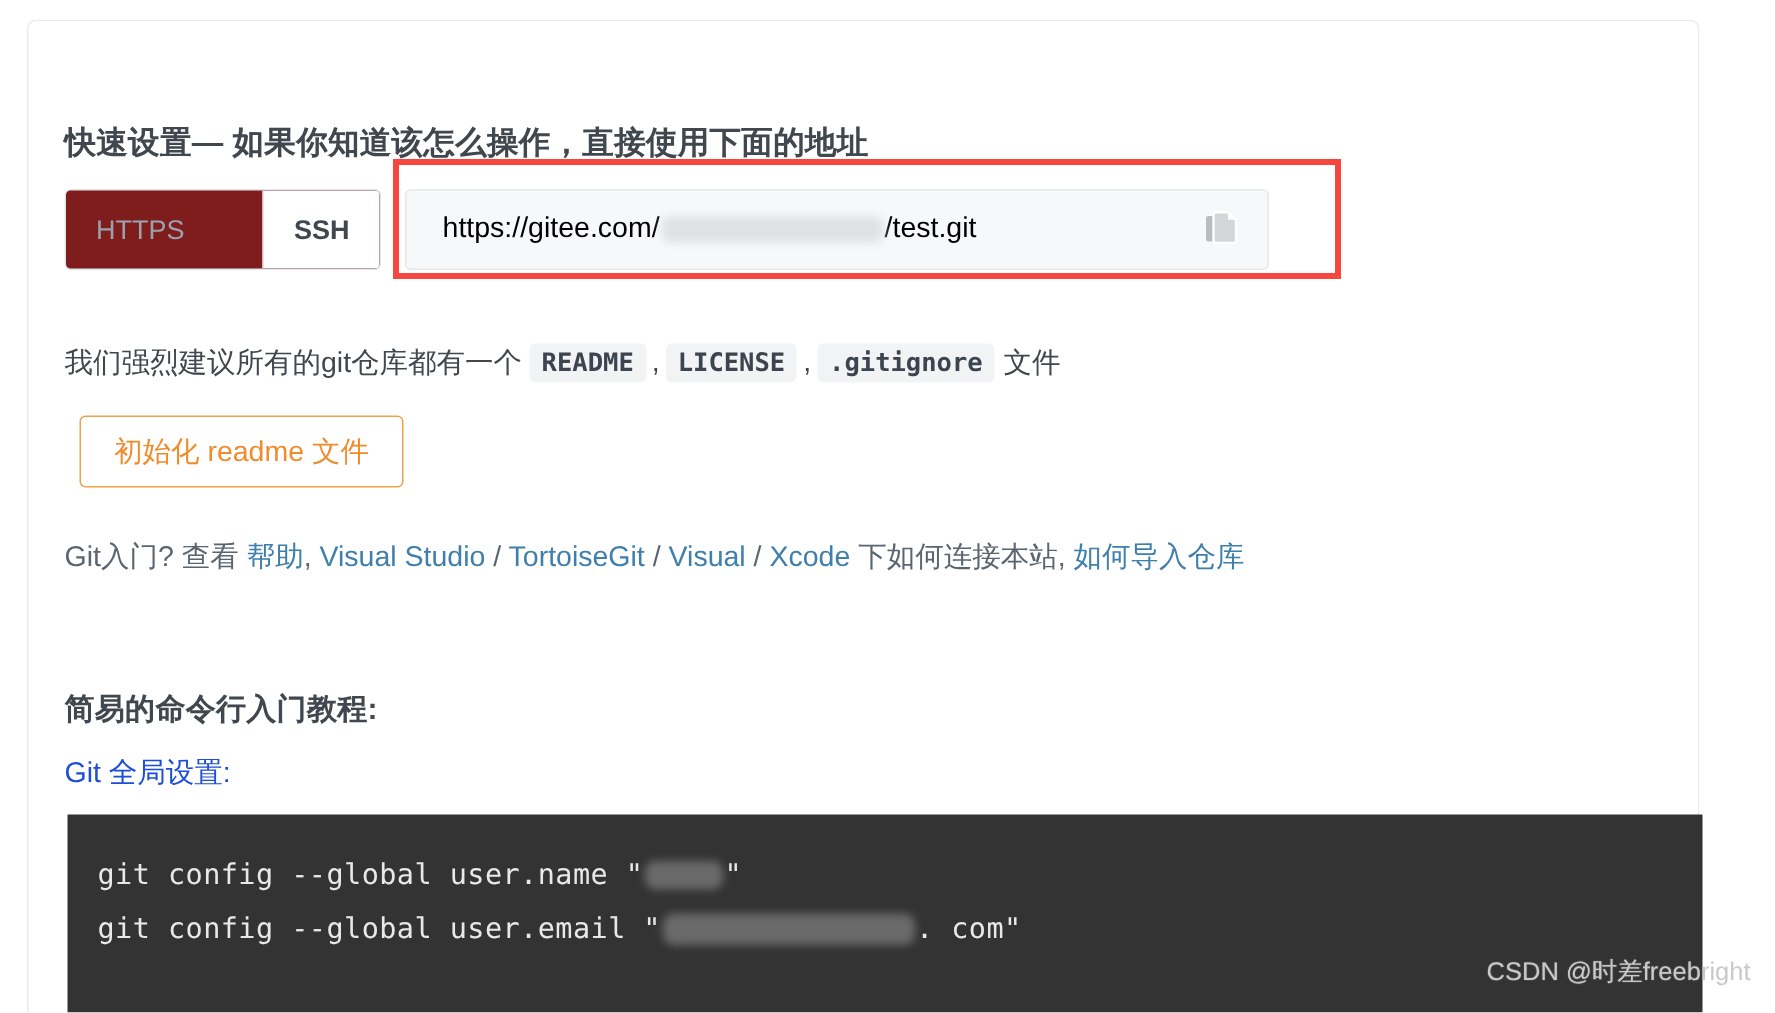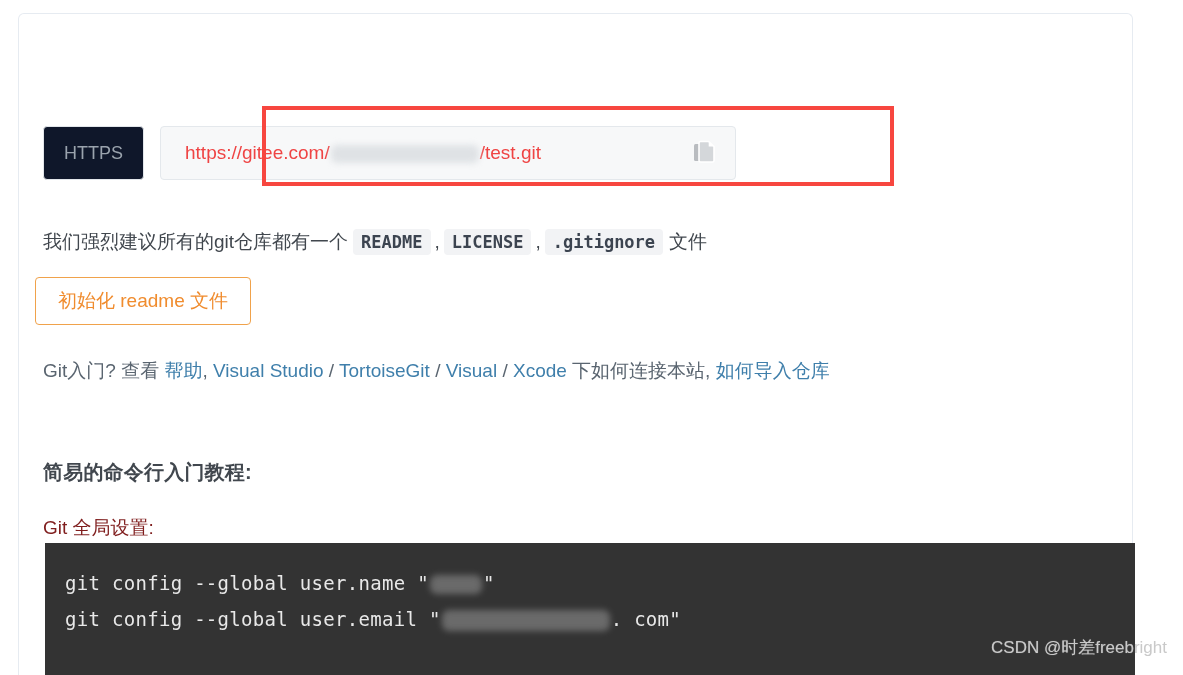--- a/index.html
+++ b/index.html
@@ -54,21 +54,21 @@
     left: 24px;
     top: 112px;
     display: flex;
     align-items: stretch;
   }
 
   #protocol-tabs {
     display: flex;
     border: 1px solid #e2e6ea;
     border-radius: 4px;
-    background: #0f172a;
+    background: #7f1d1d;
     overflow: hidden;
     height: 54px;
     box-sizing: border-box;
     gap: 32px;
   }
   .protocol-tab {
     display: flex;
     align-items: center;
     justify-content: center;
     padding: 0 20px;
@@ -98,21 +98,21 @@
     width: 576px;
     box-sizing: border-box;
     padding: 0 2px 0 24px;
   }
   #clone-url {
     flex: 1;
     border: none;
     outline: none;
     background: transparent;
     font-size: 19px;
-    color: #ef4444;
+    color: #000000;
     font-family: inherit;
     padding: 0;
     min-width: 0;
   }
   #copy-btn {
     width: 56px;
     height: 50px;
     display: flex;
     align-items: center;
     justify-content: center;
@@ -156,21 +156,21 @@
     color: #3c4450;
     line-height: 1.2;
   }
   .plain-sep { padding: 0 3px; }
   .lead-gap { padding-right: 4px; }
   .trail-gap { padding-left: 5px; }
 
   
   #init-readme-button {
     position: absolute;
-    left: 16px;
+    left: 34px;
     top: 263px;
     height: 48px;
     padding: 0 22px;
     display: flex;
     align-items: center;
     border: 1px solid #f0a24b;
     border-radius: 4px;
     background: #ffffff;
     color: #f08c2e;
     font-size: 19px;
@@ -194,23 +194,22 @@
     text-decoration: none;
   }
   #git-intro-line .sep { color: #5a6570; }
 
   
   #global-config-label {
     position: absolute;
     left: 24px;
     top: 488px;
     font-size: 19px;
-    color: #7f1d1d;
-    white-space: nowrap;
-    margin-top: 13px;
+    color: #1d4ed8;
+    white-space: nowrap;
   }
 
   
   #code-block {
     position: absolute;
     left: 45px;
     top: 543px;
     width: 1090px;
     height: 132px;
     background: #333333;
@@ -258,25 +257,27 @@
     white-space: nowrap;
     z-index: 5;
     text-shadow: 0 0 1px rgba(255,255,255,0.4);
   }
 </style>
 </head>
 <body>
 
 <div id="card">
 
+  <h2 class="sec-heading" id="quick-setup-heading">快速设置— 如果你知道该怎么操作，直接使用下面的地址</h2>
 
   <div id="clone-row">
 
     <div id="protocol-tabs">
       <button class="protocol-tab">HTTPS</button>
+      <button class="protocol-tab active">SSH</button>
     </div>
 
     <div id="url-wrap">
       <div id="clone-url">
         <span>https://gitee.com/</span><span class="redacted-url"></span><span>/test.git</span>
       </div>
       <button id="copy-btn">
         <svg width="24" height="26" viewBox="0 0 24 26">
           <rect x="1" y="4" width="13" height="17" rx="1.5" fill="#b9bcc0"></rect>
           <path d="M7.5 1.5 h8.2 l5.3 5.0 v14.0 a1.5 1.5 0 0 1 -1.5 1.5 h-12 a1.5 1.5 0 0 1 -1.5 -1.5 v-17.5 a1.5 1.5 0 0 1 1.5 -1.5 z" fill="#d4d7da" stroke="#ffffff" stroke-width="1.6"></path>

